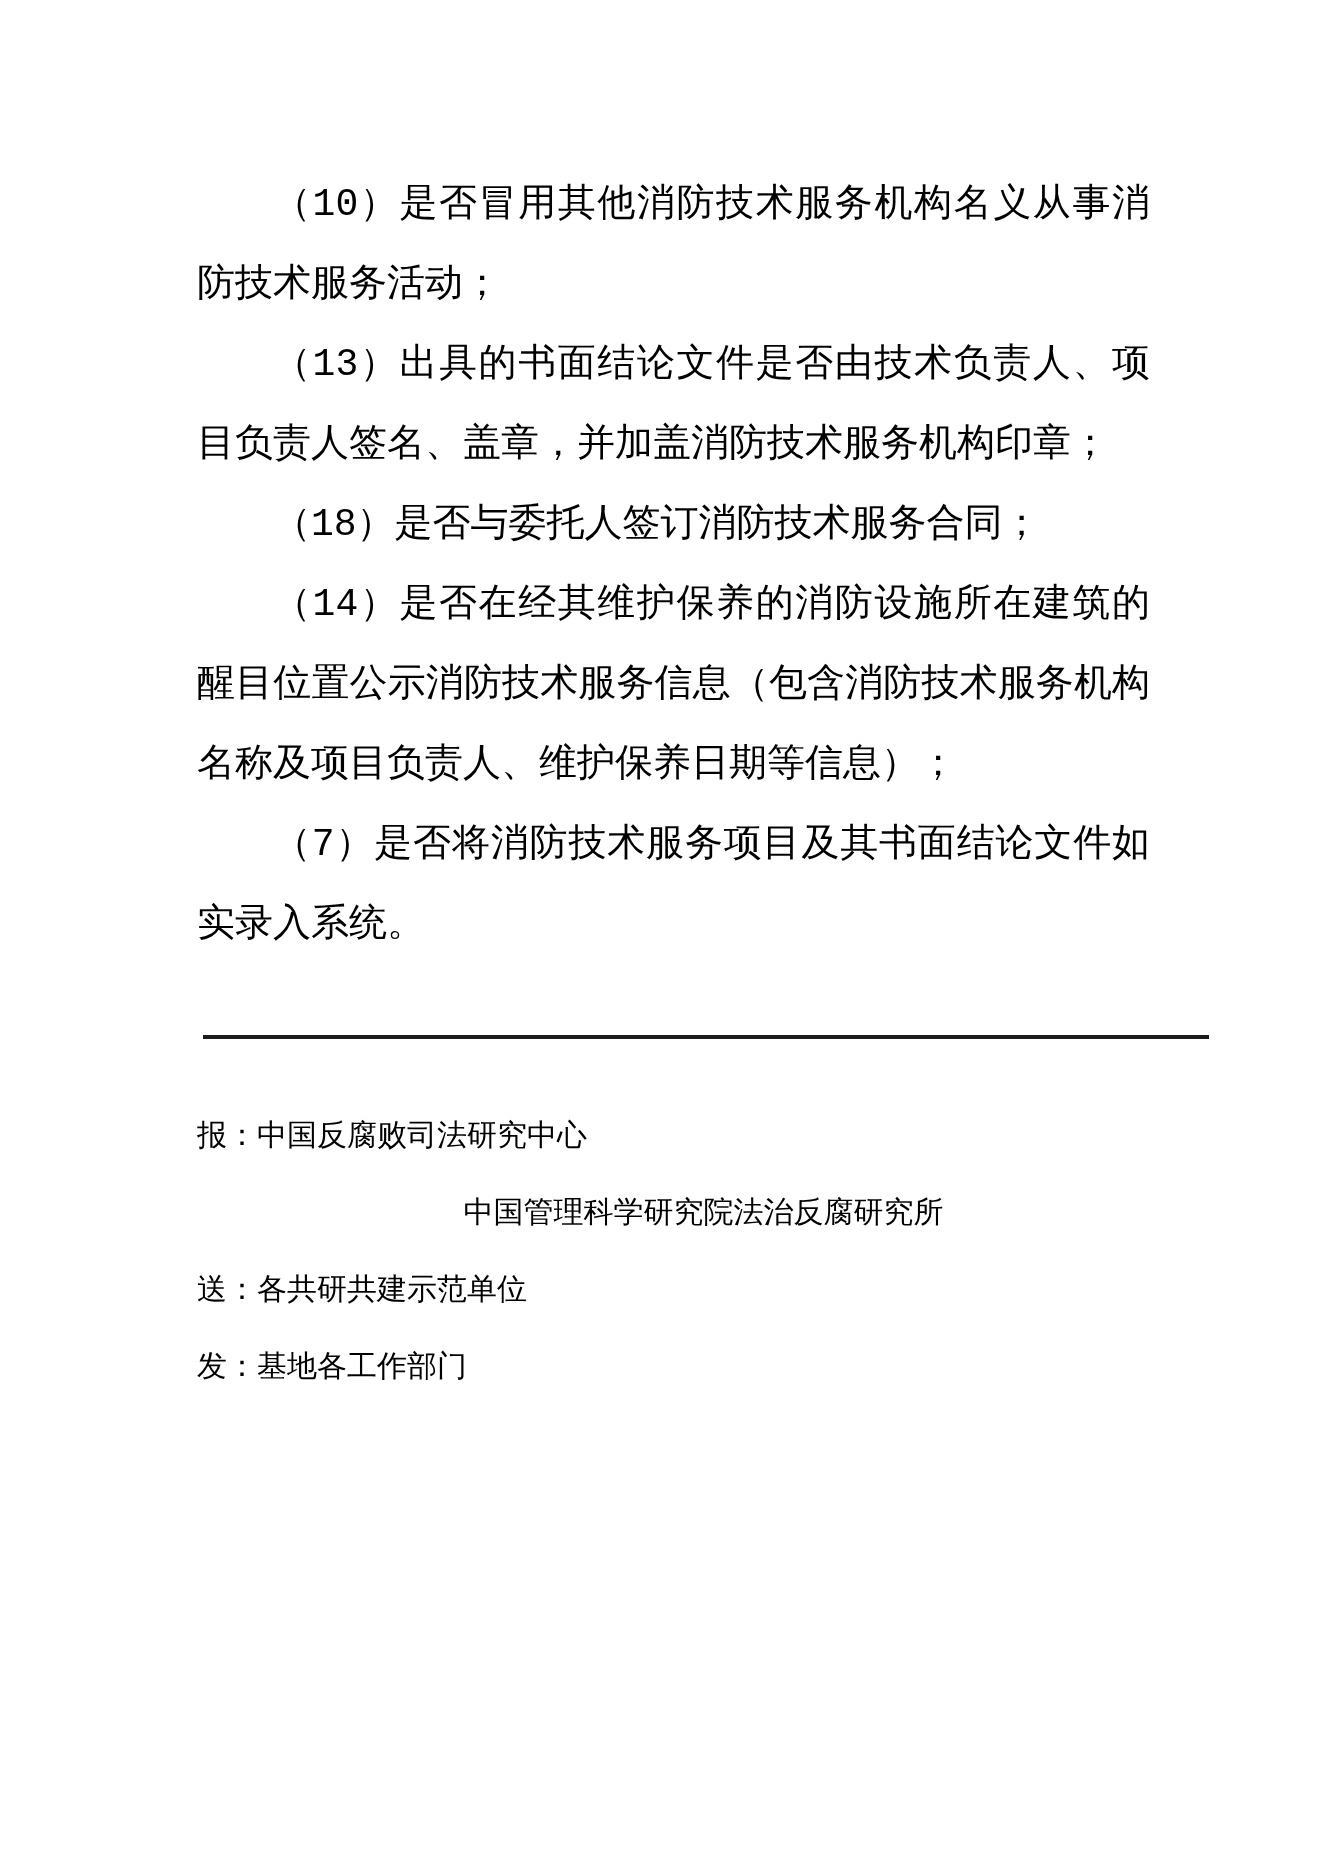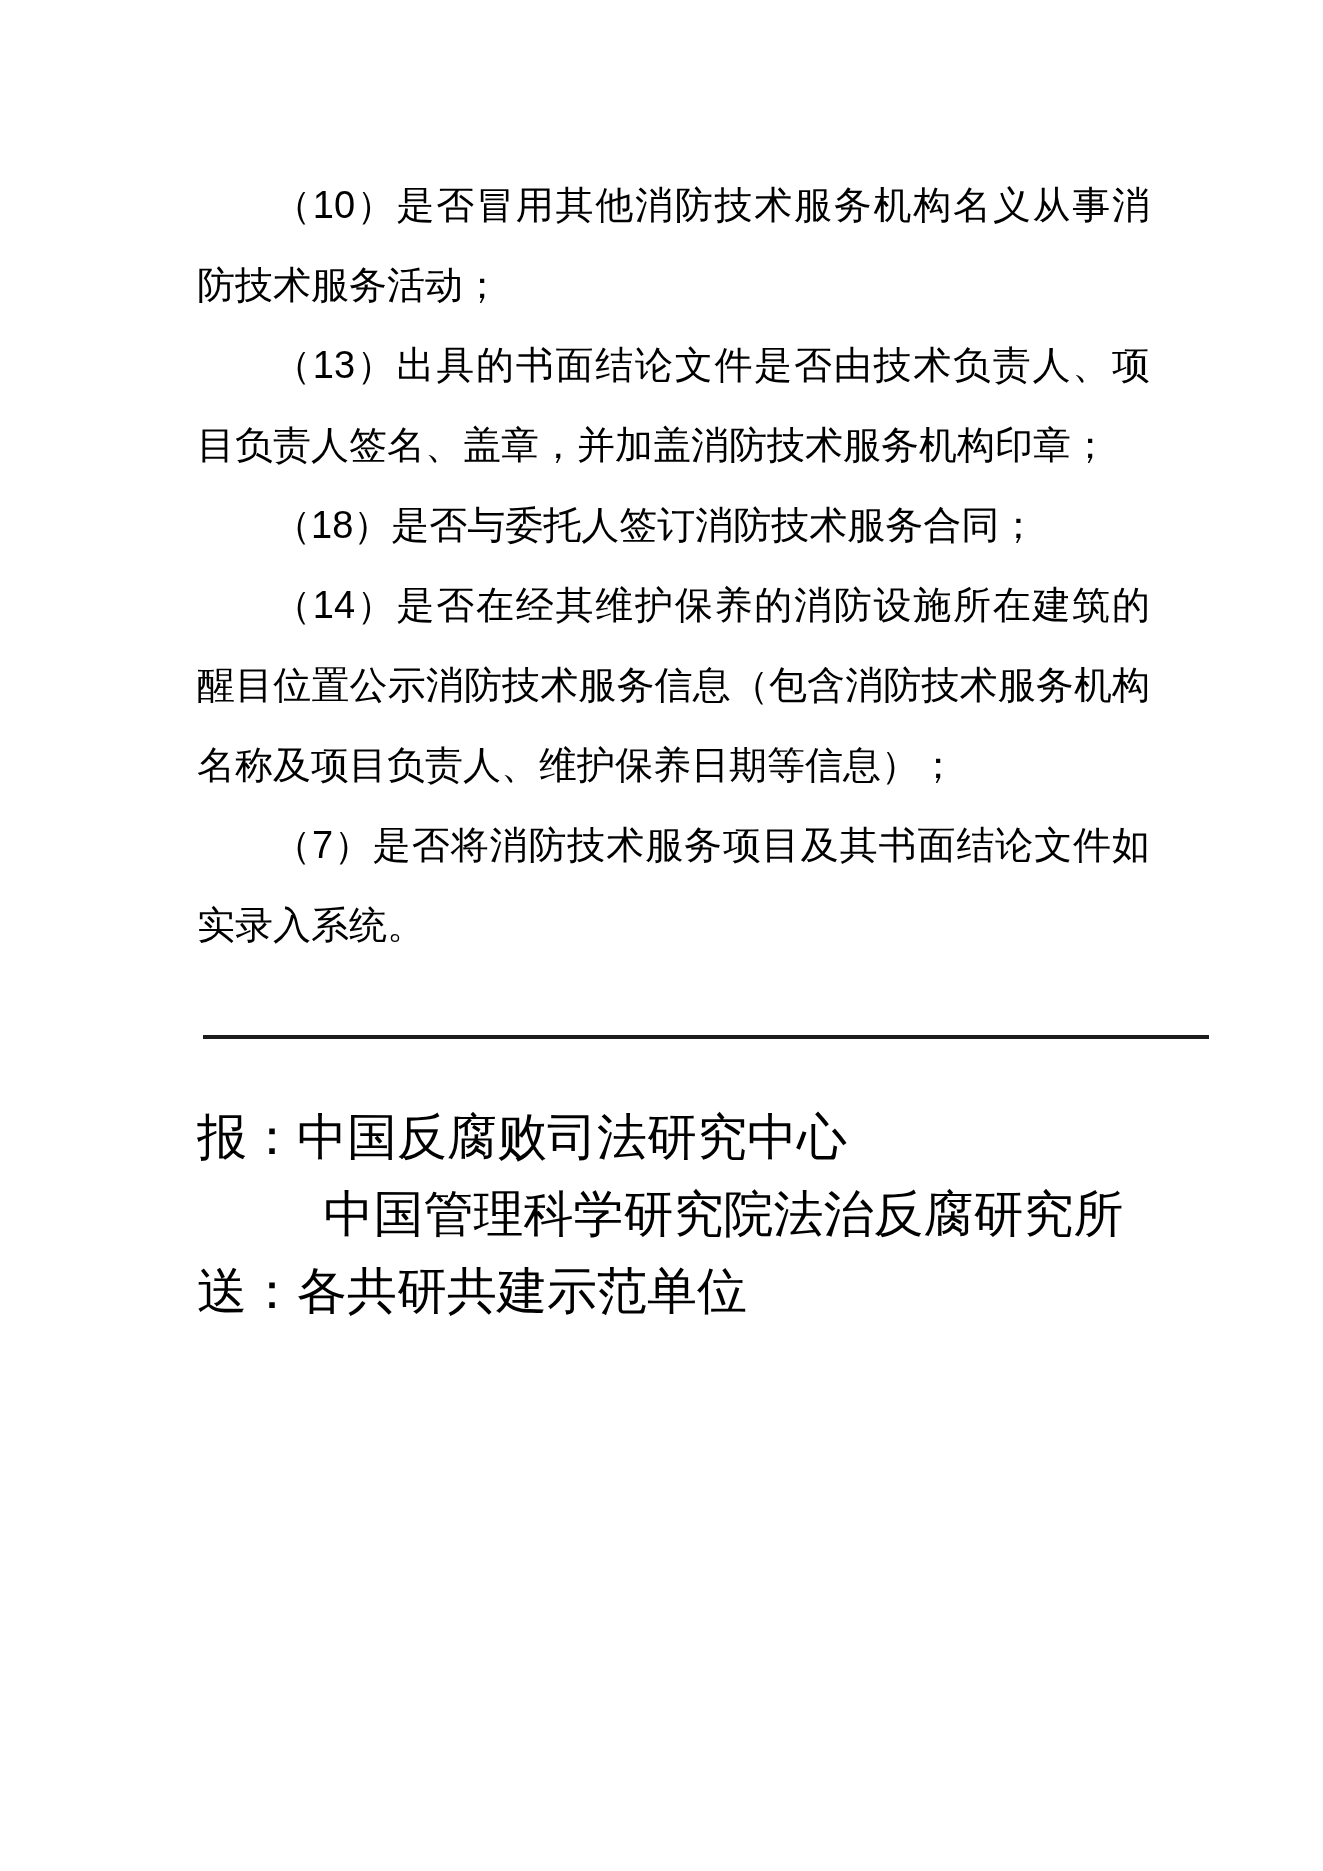--- a/index.html
+++ b/index.html
@@ -6,21 +6,21 @@
     margin: 0;
     padding: 0;
     background: #ffffff;
   }
   .page {
     position: relative;
     width: 1323px;
     height: 1871px;
     background: #ffffff;
     color: #000000;
-    font-family: Liberation Sans, sans-serif;
+    font-family: Liberation Mono, monospace;
     box-sizing: border-box;
     padding: 165px 173px 0 197px;
     overflow: hidden;
   }
   .body-text p.para {
     margin: 0;
     font-size: 38px;
     line-height: 80px;
     letter-spacing: 0;
     text-align: justify;
@@ -31,21 +31,21 @@
   .divider {
     display: block;
     border: none;
     margin: 70px 0 0 6px;
     width: 1006px;
     height: 4px;
     background: #1c1c1c;
   }
   .distribution {
     margin-top: 60px;
-    font-size: 50px;
+    font-size: 30px;
     line-height: 77px;
     color: #000000;
   }
   .dist-line {
     white-space: nowrap;
   }
   .dist-line.indent {
     padding-left: 2em;
     text-align: center;
   }
@@ -71,15 +71,18 @@
   <div class="distribution">
     <div class="dist-line">
       <span class="dist-label">报：</span><span>中国反腐败司法研究中心</span>
     </div>
     <div class="dist-line indent">
       <span>中国管理科学研究院法治反腐研究所</span>
     </div>
     <div class="dist-line">
       <span class="dist-label">送：</span><span>各共研共建示范单位</span>
     </div>
+    <div class="dist-line">
+      <span class="dist-label">发：</span><span>基地各工作部门</span>
+    </div>
   </div>
 
 </div>
 
 </body></html>

